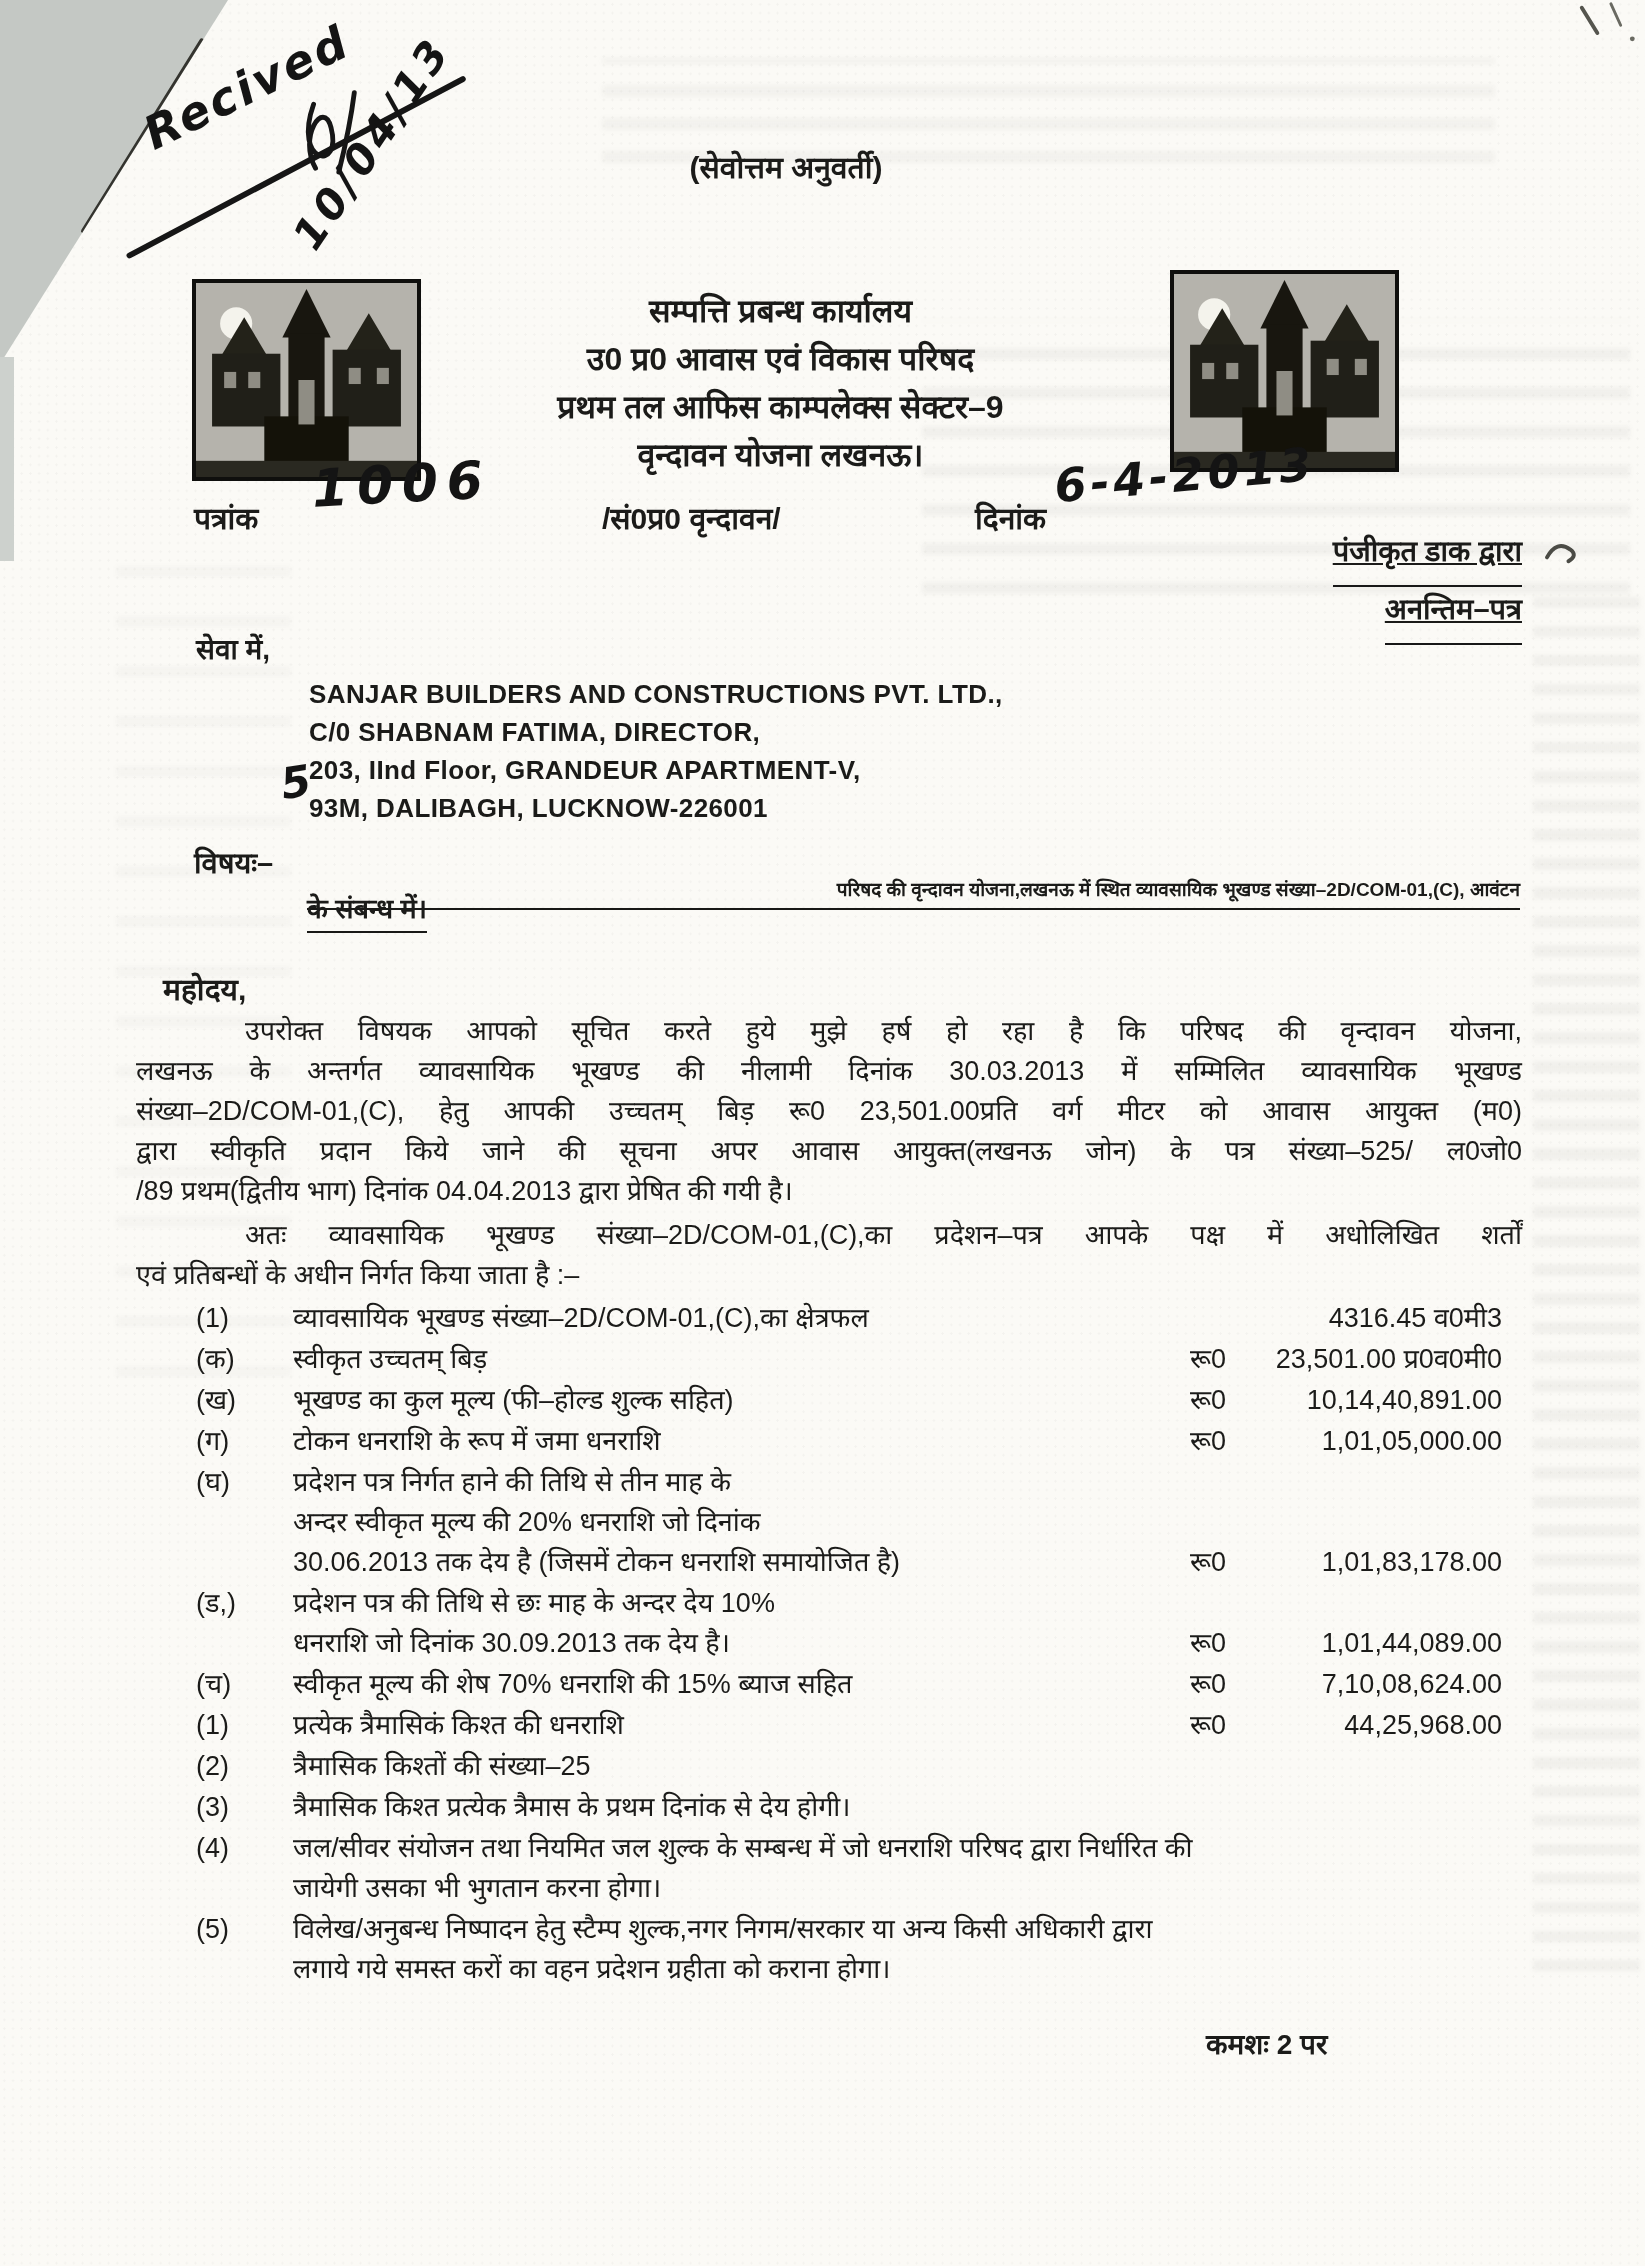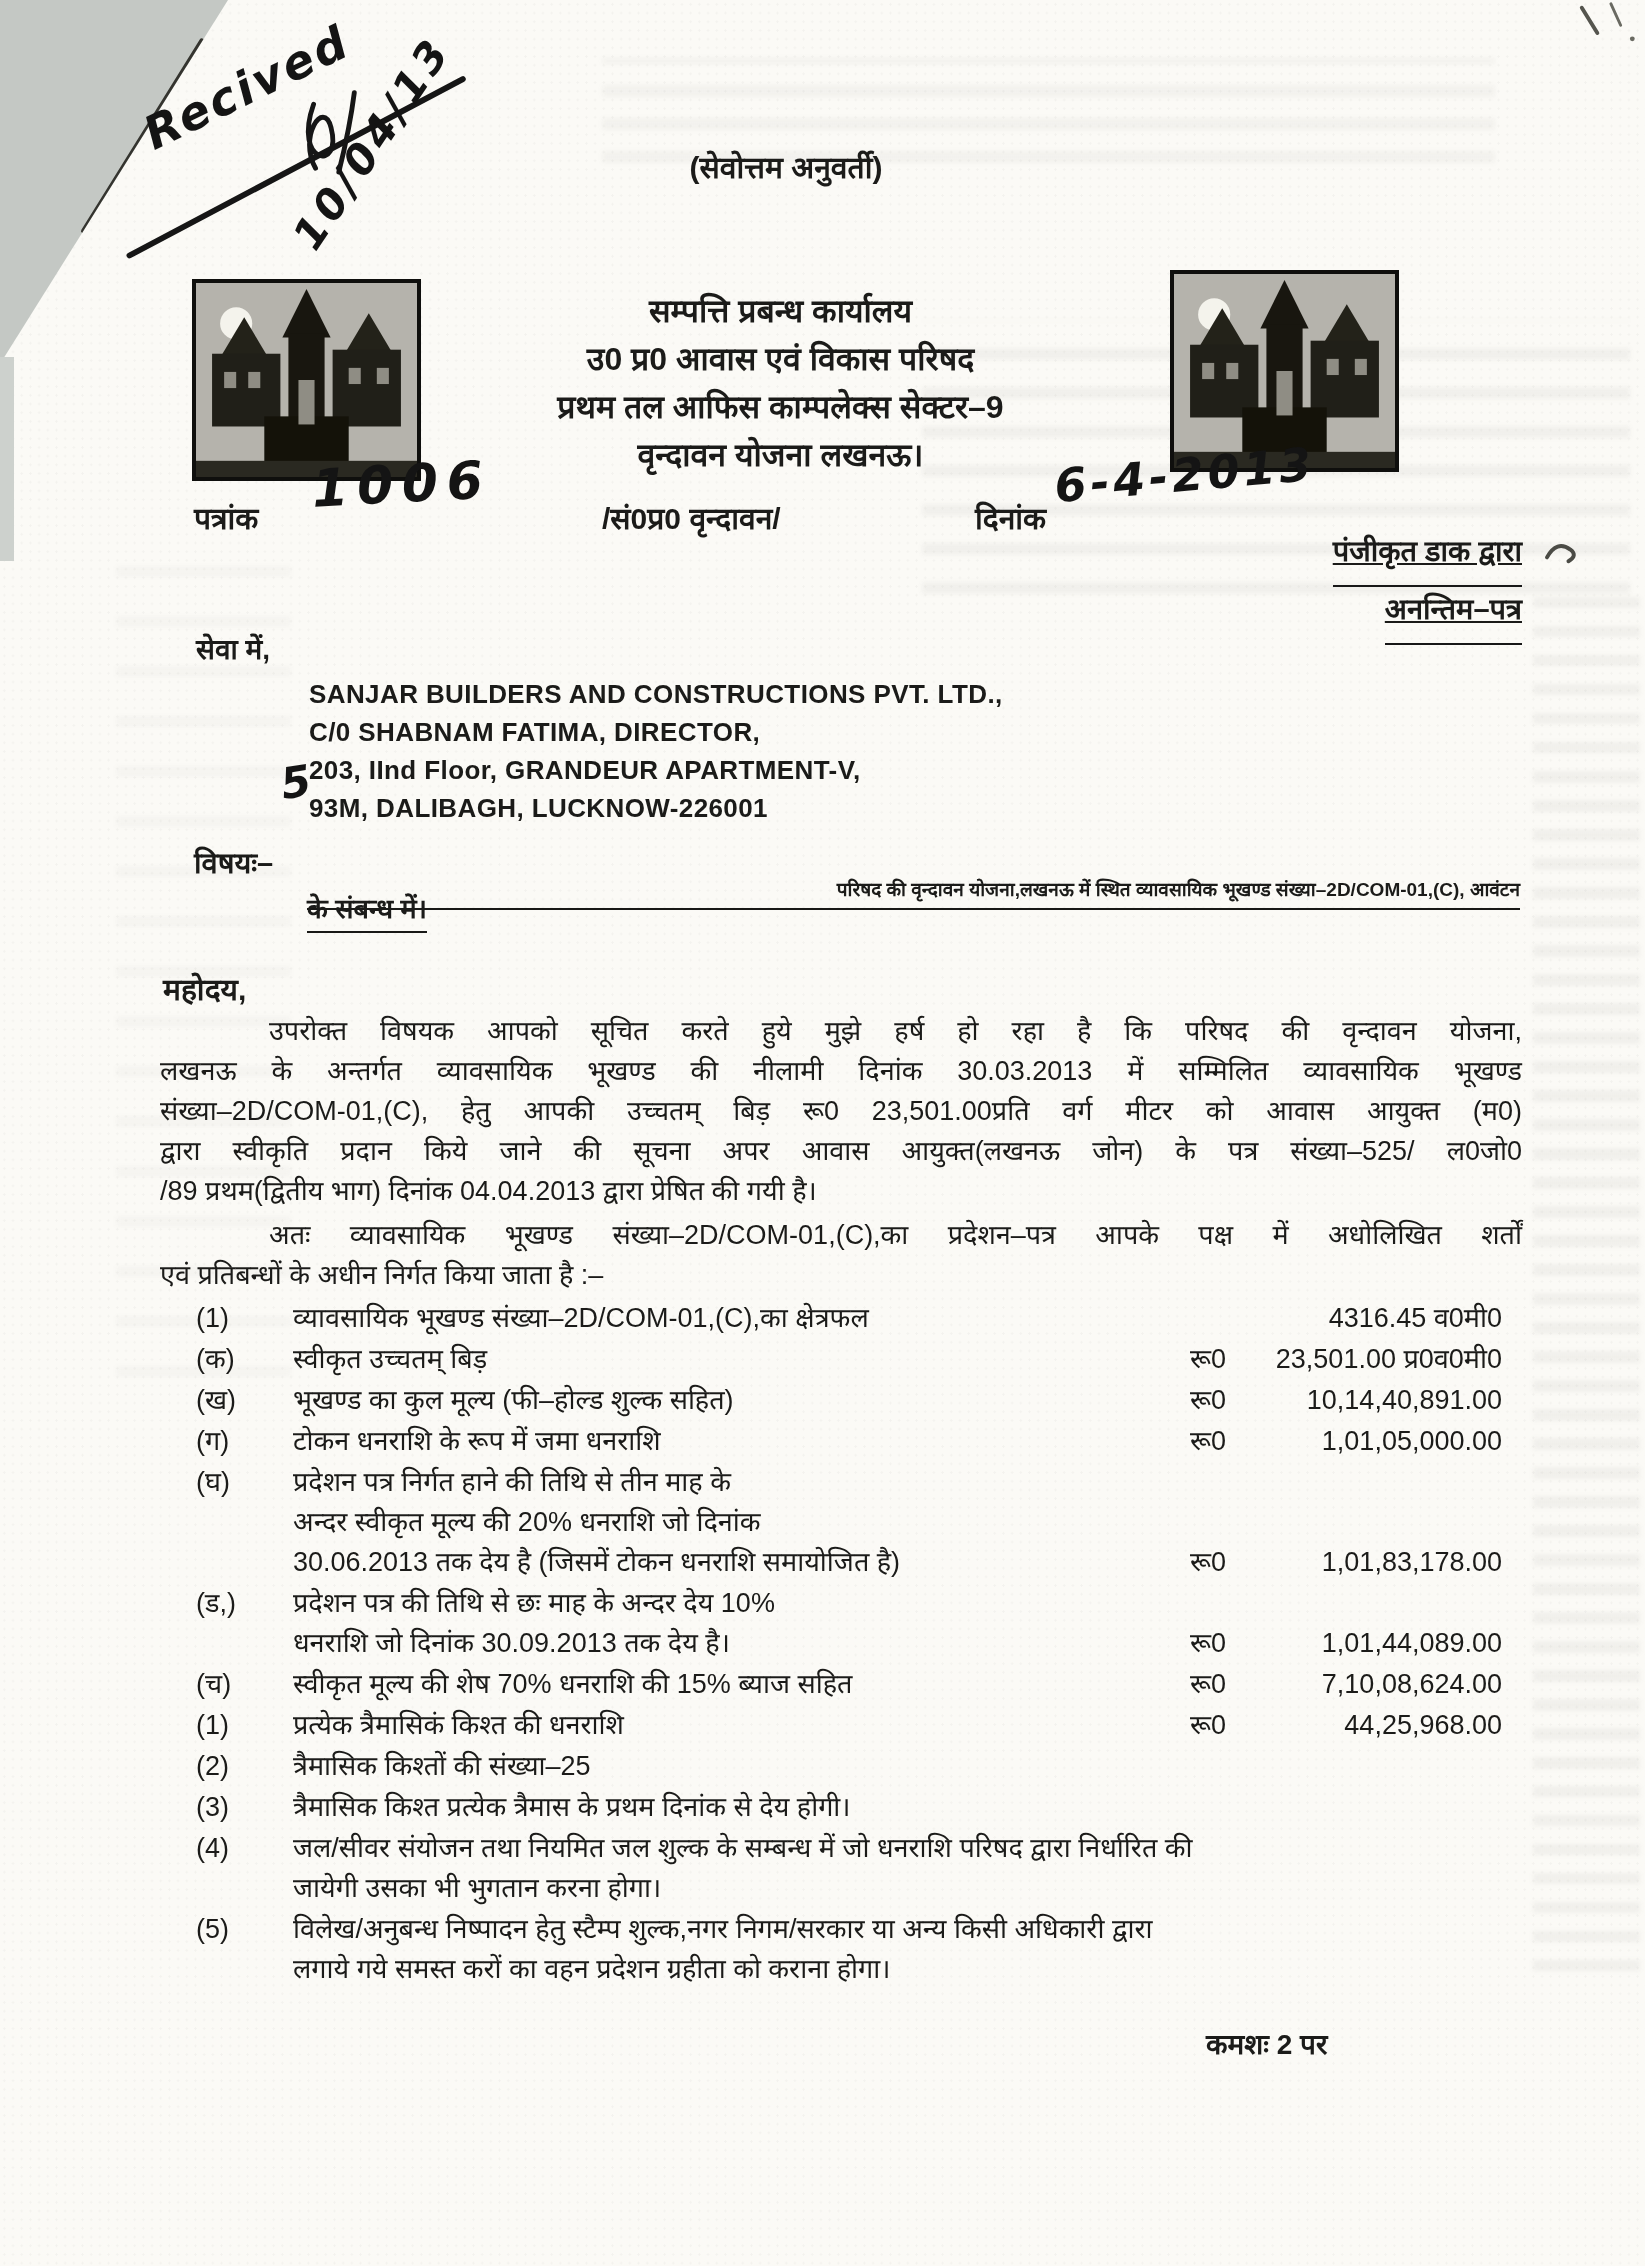--- a/index.html
+++ b/index.html
@@ -68,21 +68,21 @@
   .subj-label{position:absolute;left:194px;top:842px;font-size:29px;font-weight:700;}
   .subj-l1{position:absolute;left:307px;top:876px;min-width:1213px;font-size:19px;font-weight:700;
     white-space:nowrap;border-bottom:2.9px solid #191917;padding-bottom:5.8px;text-align:right;}
   .subj-l2{position:absolute;left:307px;top:889px;font-size:27px;font-weight:700;
     display:inline-block;border-bottom:2.9px solid #191917;padding-bottom:4.9px;}
 
   .salute{position:absolute;left:163px;top:968px;font-size:30px;font-weight:600;text-align:right;}
 
   .para{position:absolute;left:136px;width:1386px;font-size:27px;font-weight:500;line-height:40px;}
   .para.p1{top:1011px;} .para.p2{top:1215px;}
-  .para .ln{white-space:nowrap;margin-left:24px;}
+  .para .ln{white-space:nowrap;}
   .para .just{text-align:justify;text-align-last:justify;}
   .para .ind{text-indent:109px;}
 
   .terms{position:absolute;left:196px;top:1298px;width:1306px;font-size:27px;font-weight:500;}
   .trow{display:flex;align-items:flex-end;line-height:40px;margin-bottom:1px;}
   .tnum{flex:none;width:97px;align-self:flex-start;}
   .ttext{flex:1;}
   .ttext .ln{white-space:nowrap;}
   .tval{flex:none;width:312px;display:flex;justify-content:space-between;}
   .tval .amt{margin-left:auto;text-align:right;}
@@ -214,21 +214,21 @@
 
   <div class="terms">
 
     <div class="trow">
       <span class="tnum">(1)</span>
       <div class="ttext">
           <div class="ln">व्यावसायिक भूखण्ड संख्या–2D/COM-01,(C),का क्षेत्रफल</div>
         </div>
       <div class="tval">
         <span class="cur"></span>
-        <span class="amt">4316.45 व0मी0</span>
+        <span class="amt">4316.45 व0मी3</span>
       </div>
     </div>
 
     <div class="trow">
       <span class="tnum">(क)</span>
       <div class="ttext">
           <div class="ln">स्वीकृत उच्चतम् बिड़</div>
         </div>
       <div class="tval">
         <span class="cur">रू0</span>

